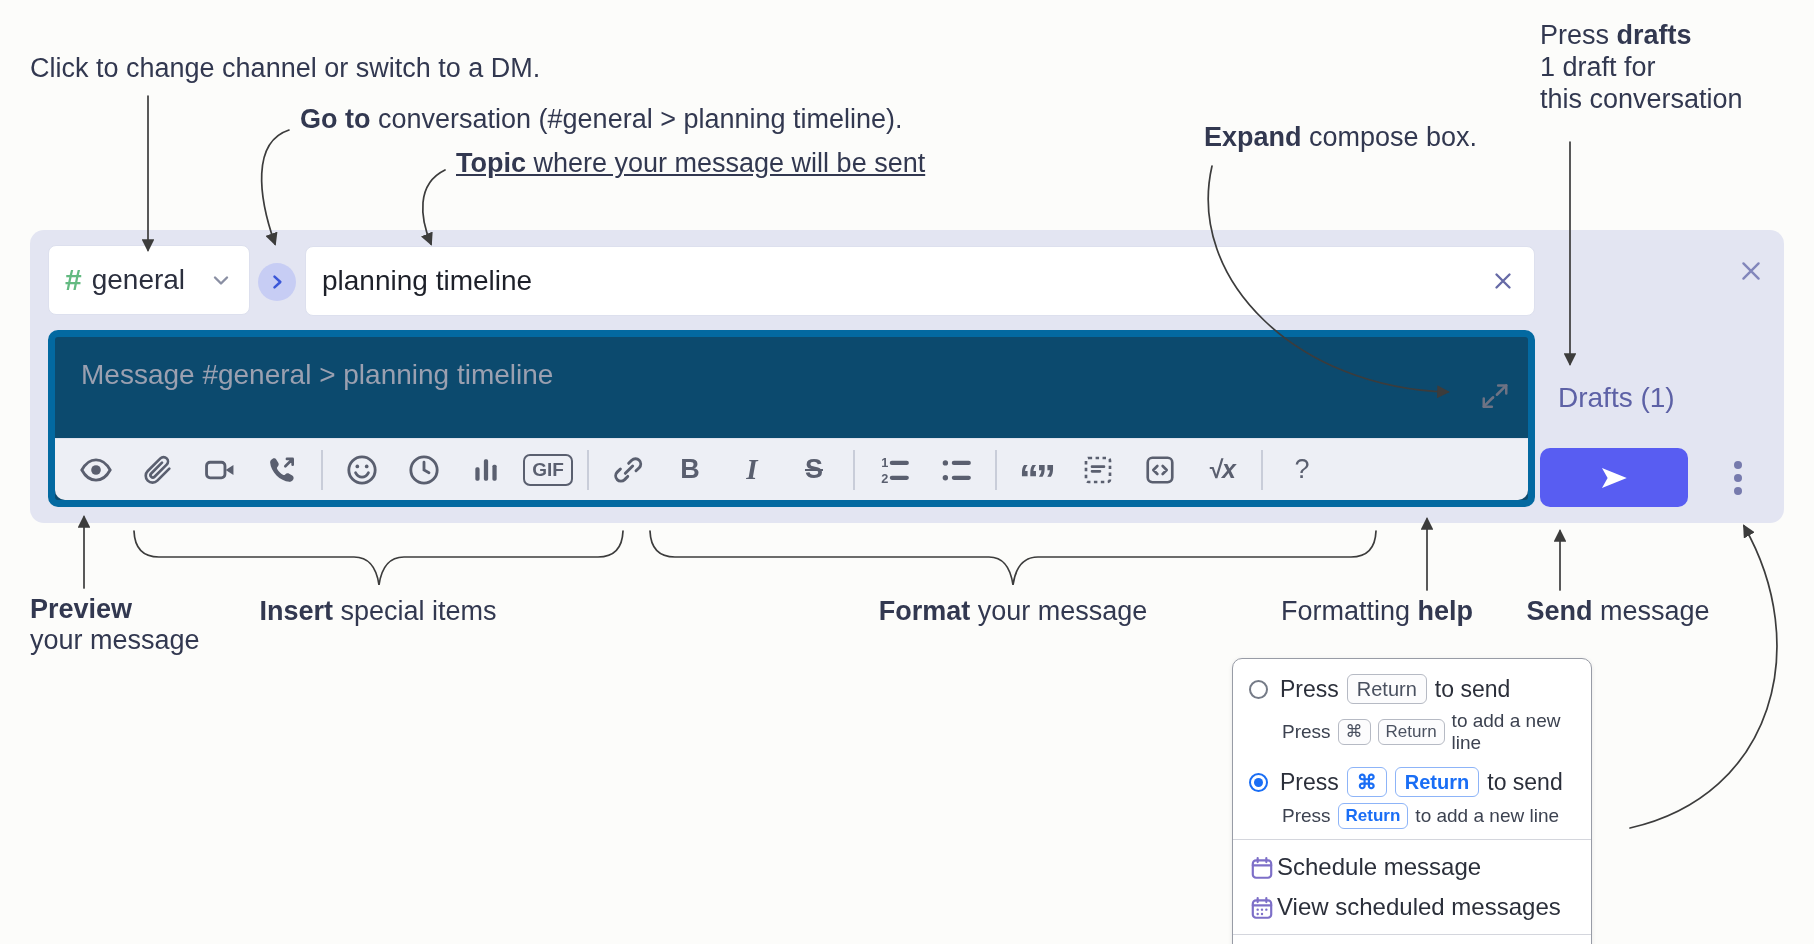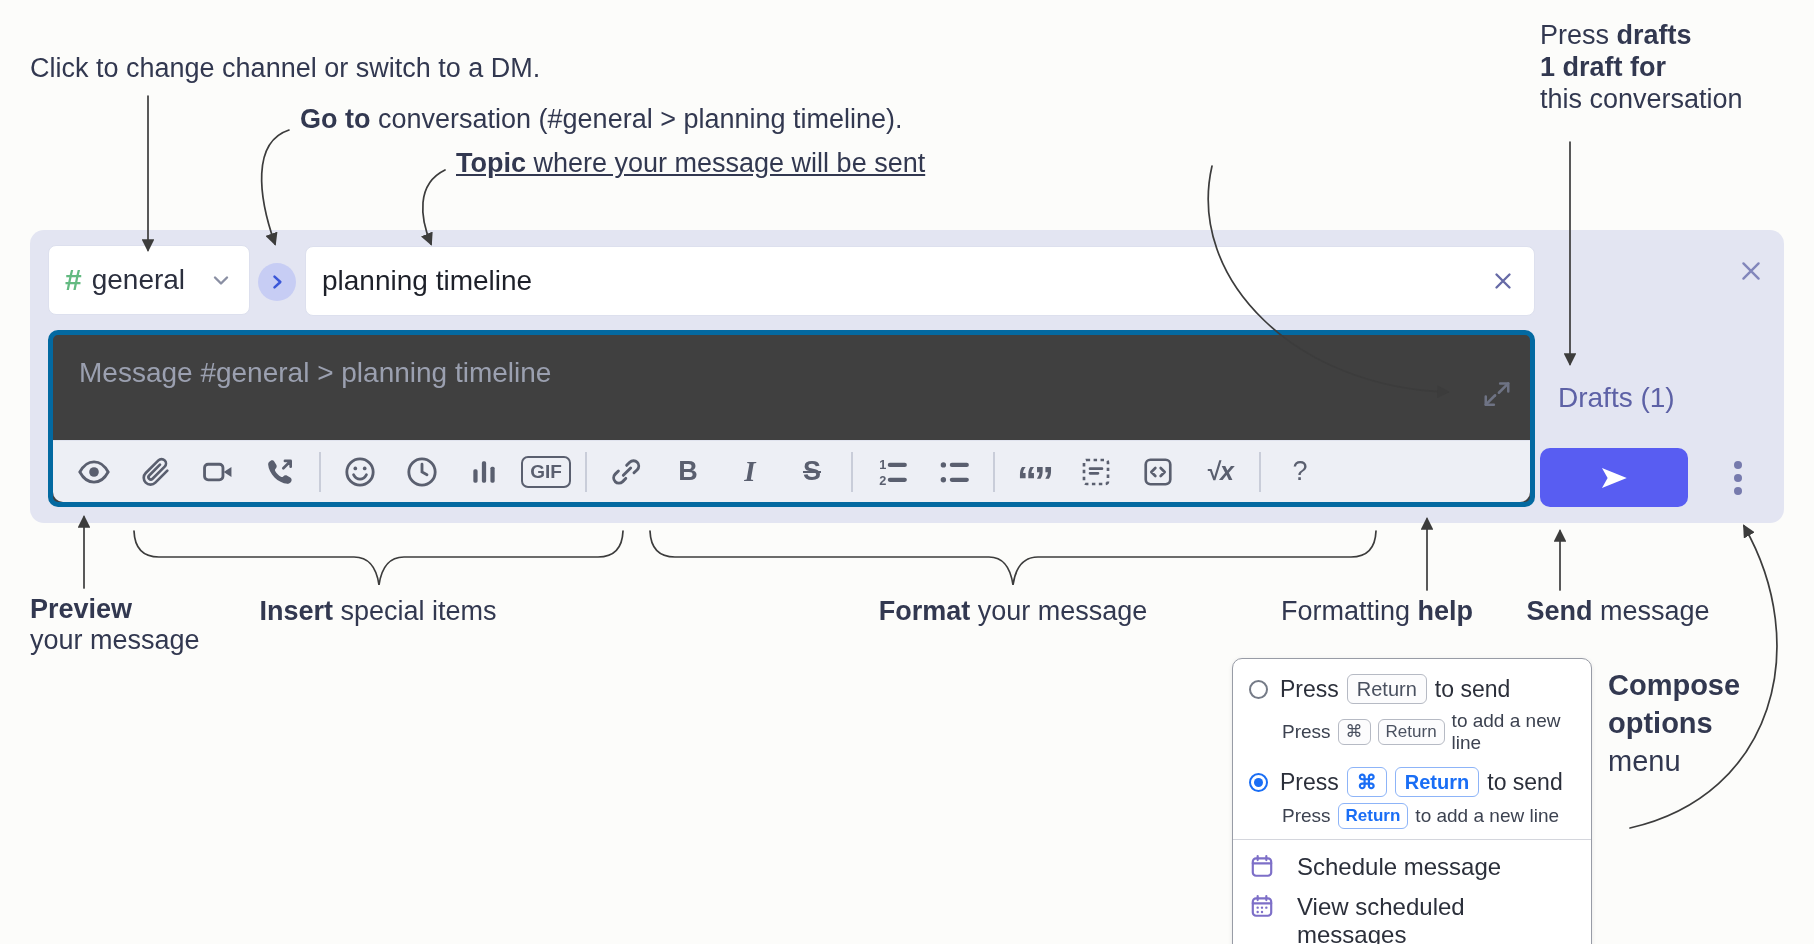--- a/index.html
+++ b/index.html
@@ -25,21 +25,21 @@
                     display:flex; align-items:center; padding:0 16px; cursor:pointer; }
   #channel-select .hash { color:#63ba81; font-size:30px; font-weight:700; margin-right:10px; }
   #channel-select .chname { font-size:28px; color:#2b2f3e; flex:1; }
   #goto-circle { position:absolute; left:228px; top:33px; width:38px; height:38px; border-radius:50%;
                  background:#c7cdf4; display:flex; align-items:center; justify-content:center; cursor:pointer; }
   #topic-input { position:absolute; left:275px; top:16px; width:1230px; height:70px;
                  display:flex; align-items:center; padding:0 18px 0 16px; }
   #topic-input .tval { font-size:28px; color:#1d2029; flex:1; }
 
   #message-box { position:absolute; left:18px; top:100px; width:1487px; height:177px;
-                 background:#404040; border:5px solid #0369a1; border-radius:10px; }
+                 background:#0c4a6e; border:7px solid #0369a1; border-radius:10px; }
   #msg-placeholder { position:absolute; left:26px; top:22px; font-size:28px; color:#9ba0b0; }
   #expand-btn { position:absolute; right:18px; top:44px; width:30px; height:30px; color:#6e7384; cursor:pointer; }
 
   #toolbar { position:absolute; left:0; right:0; bottom:0; height:62px; background:#edeff5;
              border-top:1px solid #e0e3ee; border-radius:0 0 10px 10px;
              display:flex; align-items:center; padding:0 10px; }
   .tb-ic { width:38px; height:46px; display:flex; align-items:center; justify-content:center;
            color:#5a5f6f; cursor:pointer; flex:0 0 auto; margin:0 12px; }
   .tb-sep { width:2px; height:40px; background:#c9cdd9; margin:0 8px; flex:0 0 auto; }
   .tb-txt { font-size:27px; font-weight:700; color:#5a5f6f; }
@@ -66,21 +66,21 @@
   .radio { width:19px; height:19px; border-radius:50%; border:2px solid #757b87; flex:0 0 auto; }
   .radio.sel { border-color:#1a6ef5; display:flex; align-items:center; justify-content:center; }
   .radio.sel i { width:9px; height:9px; border-radius:50%; background:#1a6ef5; }
   .optline { display:flex; align-items:center; gap:8px; }
   .sub { margin:3px 0 10px 49px; font-size:19px; color:#3c4250; display:flex; align-items:center; gap:7px; }
   .key { border:1.5px solid #b6bac4; border-radius:6px; background:#fcfcfd; color:#4a5160;
          padding:1px 9px; font-size:20px; line-height:26px; }
   .sub .key { font-size:17px; line-height:22px; padding:1px 7px; }
   .key.blue { border-color:#8db4f8; color:#1a6ef5; font-weight:700; background:#fff; }
   .pdiv { border-top:1px solid #d4d6dd; margin:7px 0; }
-  .pitem { display:flex; align-items:flex-start; gap:22px; padding:6px 16px; font-size:24px; color:#2b2f3a; cursor:pointer; }
+  .pitem { display:flex; align-items:flex-end; gap:2px; padding:6px 16px; font-size:24px; color:#2b2f3a; cursor:pointer; }
   .pitem svg { color:#7d6fc8; flex:0 0 auto; }
 
   svg.ic { display:block; }
 </style>
 </head>
 <body>
 
 <div id="page">
 
   <svg id="overlay" width="1814" height="944" viewBox="0 0 1814 944">
@@ -107,25 +107,28 @@
   <div class="ann" style="left:300px; top:104px;">
     <b>Go to</b><span> conversation (#general &gt; planning timeline).</span>
   </div>
 
   <div class="ann it" style="left:30px; top:53px;">Click to change channel or switch to a DM.</div>
 
   <div class="ann" style="left:456px; top:148px;text-decoration:underline;">
     <b>Topic</b><span> where your message will be sent</span>
   </div>
 
+  <div class="ann" style="left:1204px; top:122px;">
+    <b>Expand</b><span> compose box.</span>
+  </div>
 
   <div class="ann" style="left:1540px; top:20px;">
     <span>Press </span><b>drafts</b>
   </div>
-  <div class="ann it" style="left:1540px; top:52px;font-weight:bold;">1 draft for</div>
+  <div class="ann it" style="left:1540px; top:52px;">1 draft for</div>
   <div class="ann it" style="left:1540px; top:84px;">this conversation</div>
 
   <div id="composer">
 
     <div id="channel-select" class="whitebox">
       <span class="hash">#</span>
       <span class="chname">general</span>
       <svg class="ic" width="24" height="24" viewBox="0 0 24 24">
         <path d="M6,9.5 L12,15.5 L18,9.5" fill="none" stroke="#8a8fa3" stroke-width="2.4" stroke-linecap="round" stroke-linejoin="round"></path>
       </svg>
@@ -288,25 +291,20 @@
   </div>
   <div class="ann ctr" style="left:1013px; top:596px;">
     <b>Format</b><span> your message</span>
   </div>
   <div class="ann ctr" style="left:1377px; top:596px;">
     <span>Formatting </span><b>help</b>
   </div>
   <div class="ann ctr" style="left:1618px; top:596px;">
     <b>Send</b><span> message</span>
   </div>
-  <div class="ann" style="left:1608px; top:666px; font-size:29px; line-height:38px;">
-    <b>Compose</b><br>
-    <b>options</b><br>
-    <span>menu</span>
-  </div>
 
   <div id="popup">
     <div class="opt">
       <span class="radio"></span>
       <span class="optline">
         <span>Press</span>
         <span class="key">Return</span>
         <span>to send</span>
       </span>
     </div>

